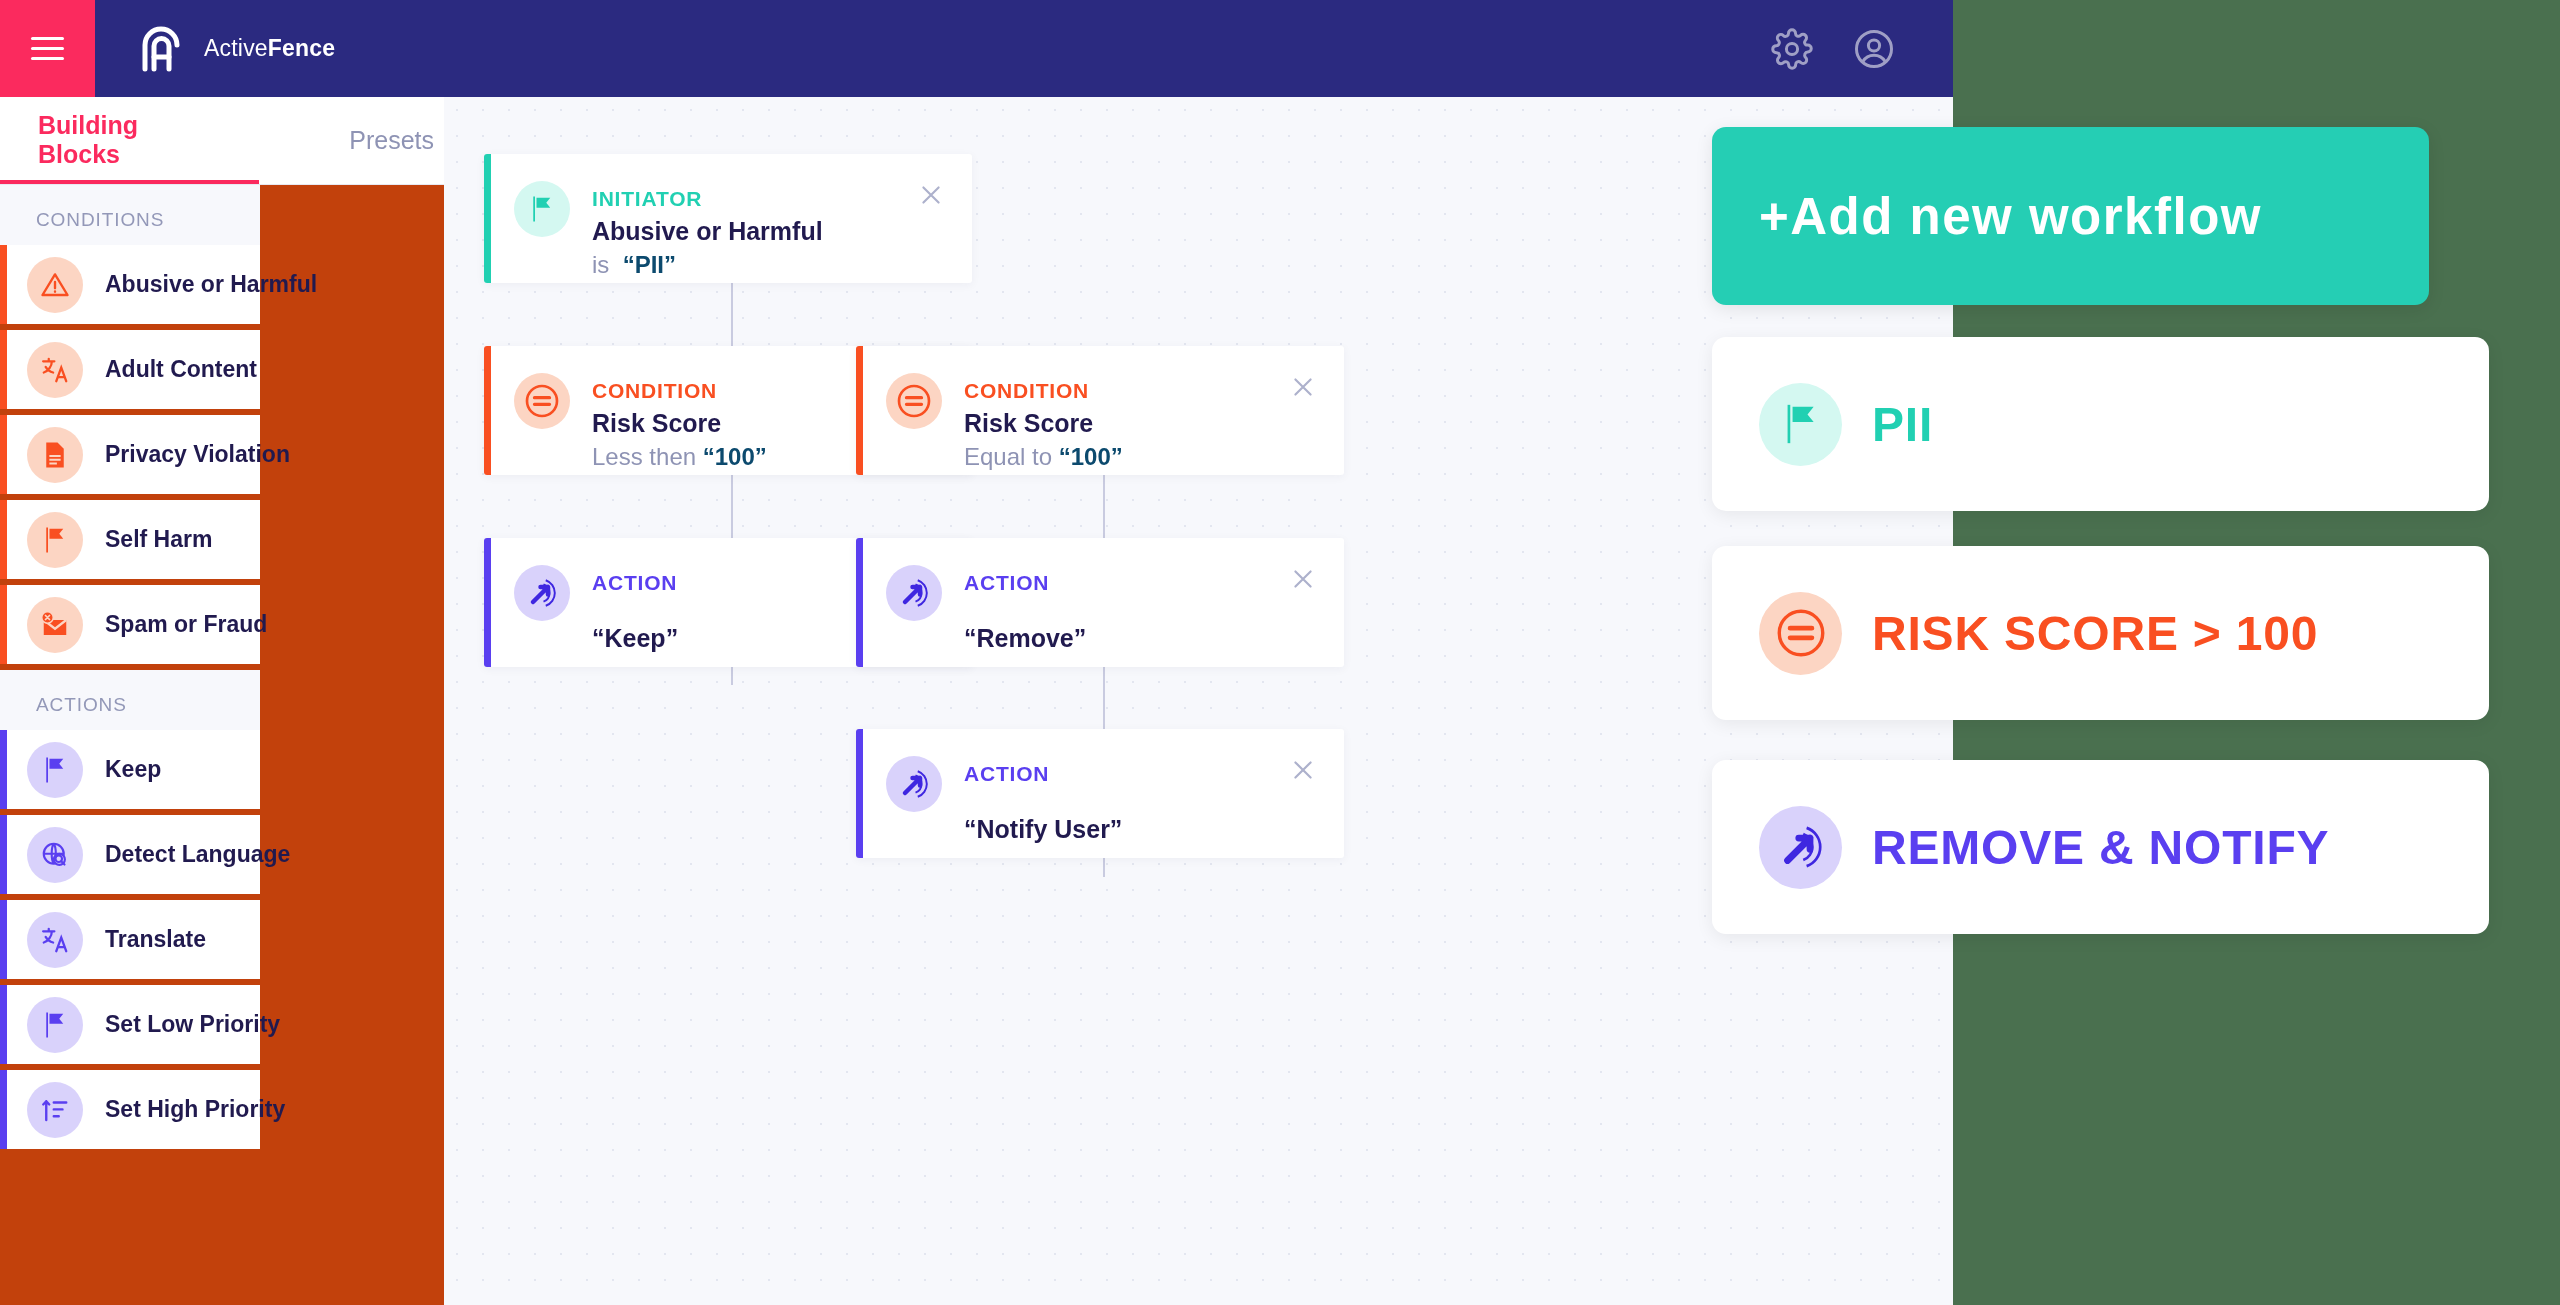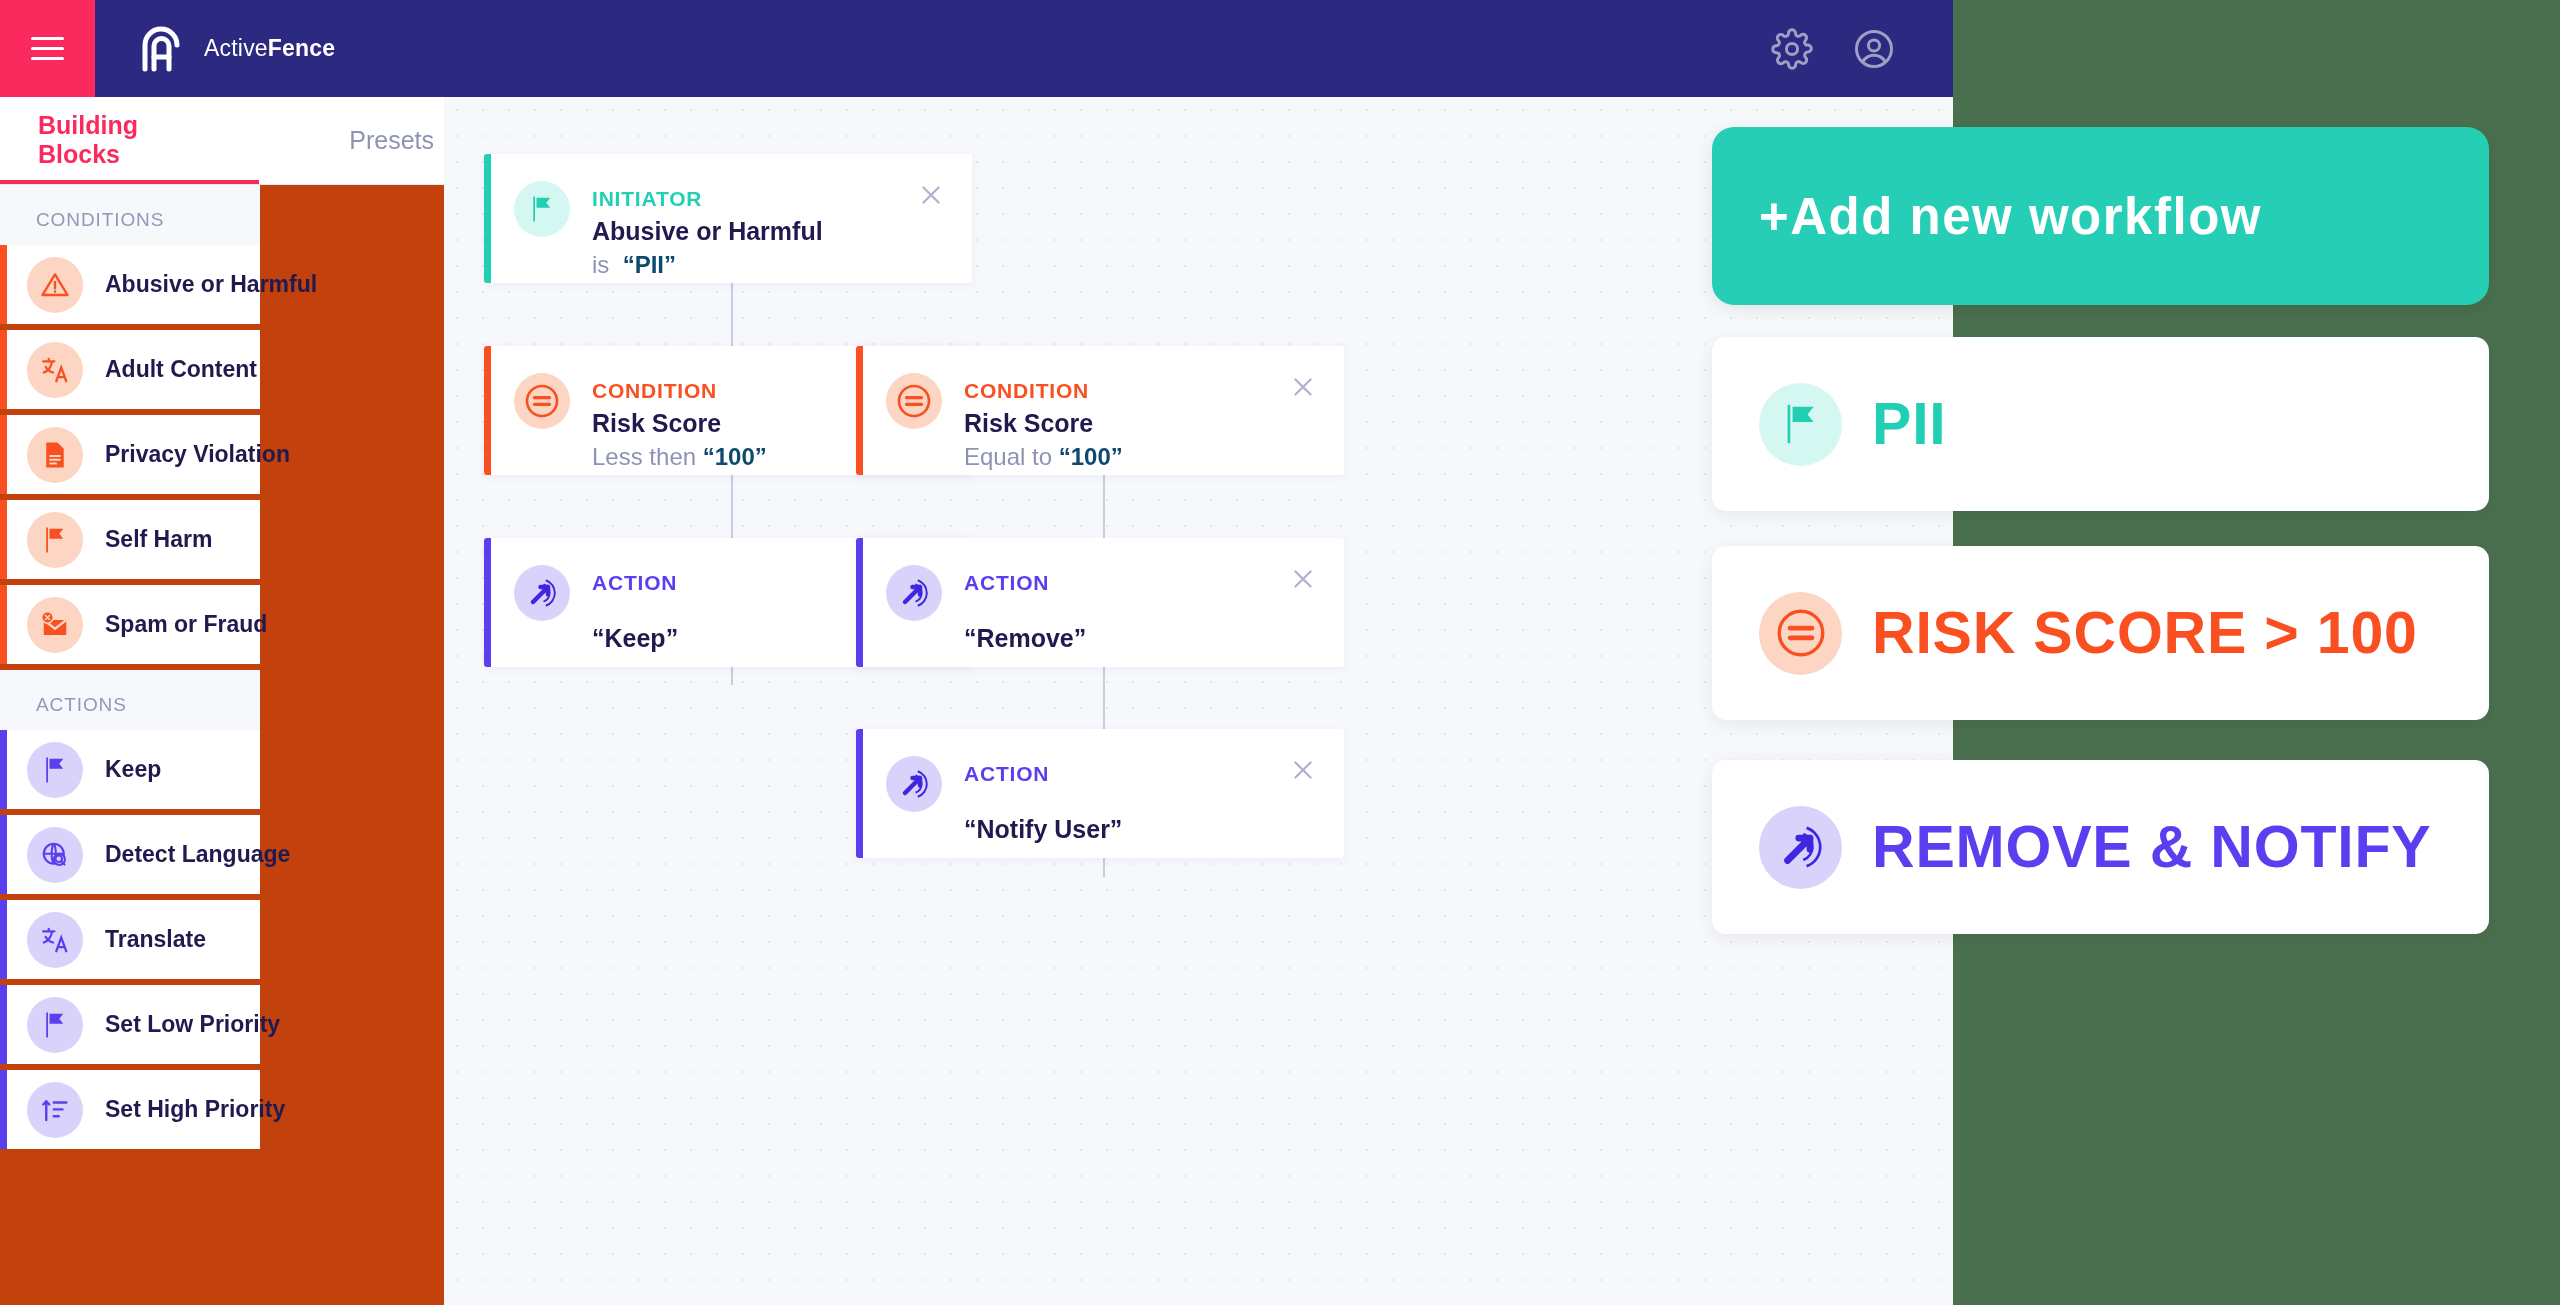--- a/index.html
+++ b/index.html
@@ -165,41 +165,41 @@
 
   .orwrap {
     position: absolute; display: flex; align-items: center; gap: 9px;
   }
   .orwrap .dash { width: 19px; height: 2px; background: #c9cbe0; }
   .orwrap .ortx { font-size: 20px; color: #9fa2c6; letter-spacing: 1px; }
 
   
   .opanel { position: absolute; z-index: 30; }
   #add-workflow-btn {
-    left: 1712px; top: 127px; width: 777px; height: 178px;
-    background: #25ceb4; border-radius: 22px;
+    left: 1712px; top: 127px; width: 717px; height: 178px;
+    background: #25ceb4; border-radius: 14px;
     display: flex; align-items: center; cursor: pointer;
     box-shadow: 0 4px 18px rgba(0,0,0,.09);
   }
   #add-workflow-btn span {
     color: #fff; font-size: 51px; font-weight: 700;
     letter-spacing: 1.5px; margin-left: 47px; white-space: nowrap;
   }
   .ocard {
     width: 777px; height: 174px; background: #fff;
     border-radius: 14px; display: flex; align-items: center;
     box-shadow: 0 4px 18px rgba(0,0,0,.07); cursor: pointer;
   }
   .ocard .oico {
     width: 83px; height: 83px; border-radius: 50%;
     margin-left: 47px; flex: 0 0 auto;
     display: flex; align-items: center; justify-content: center;
   }
   .ocard .otxt {
-    margin-left: 30px; font-size: 59px; font-weight: 700;
+    margin-left: 30px; font-size: 48px; font-weight: 700;
     letter-spacing: .8px; white-space: nowrap;
   }
   #card-pii   { left: 1712px; top: 337px; }
   #card-pii .oico { background: #d4f8f1; }
   #card-pii .otxt { color: #21d0b2; }
   #card-risk  { left: 1712px; top: 546px; }
   #card-risk .oico { background: #fcd5c3; }
   #card-risk .otxt { color: #f94f21; }
   #card-remove{ left: 1712px; top: 760px; }
   #card-remove .oico { background: #d9d2fb; }

